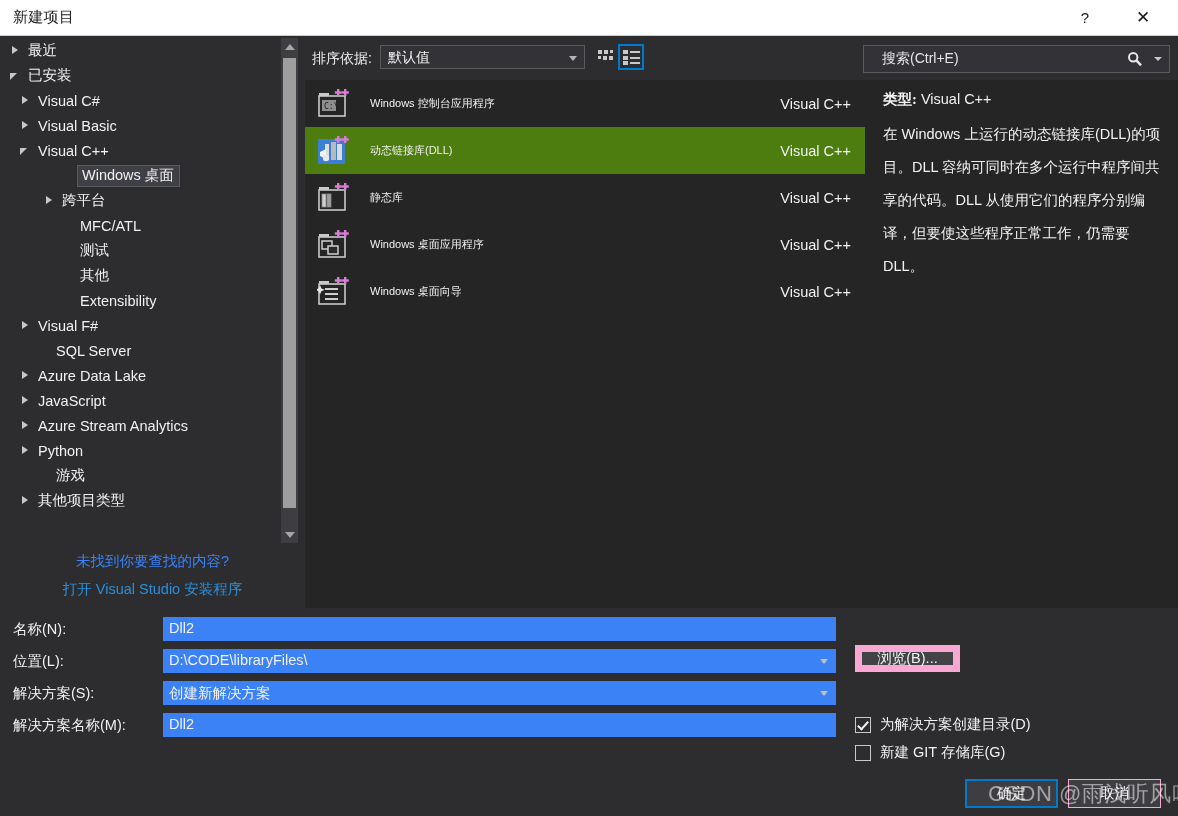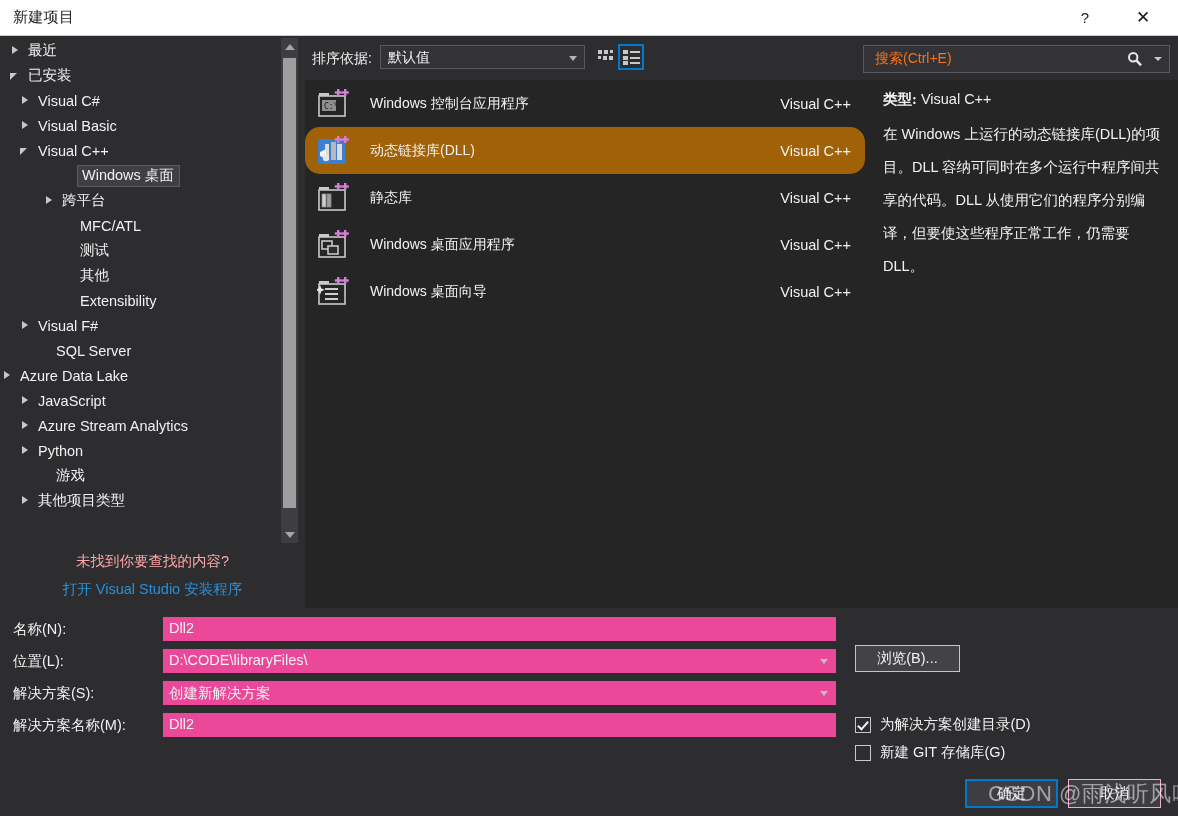--- a/index.html
+++ b/index.html
@@ -189,53 +189,53 @@
     background: #252526;
     overflow: hidden;
   }
   .list-row {
     position: relative;
     height: 47px;
     display: flex;
     align-items: center;
     cursor: default;
   }
-  .list-row.selected { background: #a16207; border-radius: 15px; }
+  .list-row.selected { background: #4d7c0f; }
   .list-row .ticon {
     width: 32px; height: 32px;
     margin-left: 12px;
     margin-right: 21px;
     flex: none;
     position: relative;
   }
   .list-row .tname {
-    font-size: 14px;
+    font-size: 11px;
     color: #f1f1f1;
     flex: 1;
   }
   .list-row .tlang {
     font-size: 14.5px;
     color: #f1f1f1;
     margin-right: 14px;
   }
 
   
   #search-box {
     position: absolute;
     left: 863px; top: 45px;
     width: 307px; height: 28px;
     background: #333337;
     border: 1px solid #5a5a5c;
     box-sizing: border-box;
   }
   #search-input {
     position: absolute;
-    left: 11px; top: 4px;
+    left: 18px; top: 4px;
     font-size: 14px;
-    color: #f97316;
+    color: #e5e5e5;
   }
   #search-icon-btn {
     position: absolute;
     right: 22px; top: 2px;
     width: 24px; height: 22px;
     display: flex; align-items: center; justify-content: center;
     cursor: default;
   }
   #search-caret-btn {
     position: absolute;
@@ -287,21 +287,21 @@
     position: absolute;
     left: 13px;
     font-size: 14.5px;
     color: #f1f1f1;
     white-space: nowrap;
   }
   .finput {
     position: absolute;
     left: 163px;
     width: 673px; height: 24px;
-    background: #ec4899;
+    background: #3b82f6;
     border: none;
     box-sizing: border-box;
     cursor: text;
   }
   .finput .fval {
     position: absolute;
     left: 6px; top: 3px;
     font-size: 14.5px;
     color: #f1f1f1;
   }
@@ -311,21 +311,21 @@
     width: 0; height: 0;
     border-left: 4.5px solid transparent;
     border-right: 4.5px solid transparent;
     border-top: 5px solid #c0c0c0;
   }
   #browse-btn {
     position: absolute;
     left: 855px; top: 645px;
     width: 105px; height: 27px;
     background: #434347;
-    border: 1px solid #f9a8d4;
+    border: 7px solid #f9a8d4;
     box-sizing: border-box;
     display: flex; align-items: center; justify-content: center;
     font-size: 14.5px;
     color: #f1f1f1;
     cursor: default;
   }
   .checkrow {
     position: absolute;
     left: 855px;
     display: flex;
@@ -379,21 +379,21 @@
     white-space: nowrap;
     pointer-events: none;
     letter-spacing: .5px;
   }
   #hint-notfound {
     position: absolute;
     left: 0; top: 552px;
     width: 305px;
     text-align: center;
     font-size: 14.5px;
-    color: #fca5a5;
+    color: #3b82f6;
   }
   #hint-link {
     position: absolute;
     left: 0; top: 580px;
     width: 305px;
     text-align: center;
     font-size: 14.5px;
     color: #2a8fd8;
     cursor: pointer;
   }
@@ -455,21 +455,21 @@
         <span class="tlabel">Extensibility</span>
       </div>
       <div class="tree-item" style="padding-left: 20px;">
         <span class="arrow collapsed"></span>
         <span class="tlabel">Visual F#</span>
       </div>
       <div class="tree-item" style="padding-left: 38px;">
         <span class="arrow " style="visibility: hidden;"></span>
         <span class="tlabel">SQL Server</span>
       </div>
-      <div class="tree-item" style="padding-left: 2px;">
+      <div class="tree-item" style="padding-left: 20px;">
         <span class="arrow collapsed"></span>
         <span class="tlabel">Azure Data Lake</span>
       </div>
       <div class="tree-item" style="padding-left: 20px;">
         <span class="arrow collapsed"></span>
         <span class="tlabel">JavaScript</span>
       </div>
       <div class="tree-item" style="padding-left: 20px;">
         <span class="arrow collapsed"></span>
         <span class="tlabel">Azure Stream Analytics</span>

